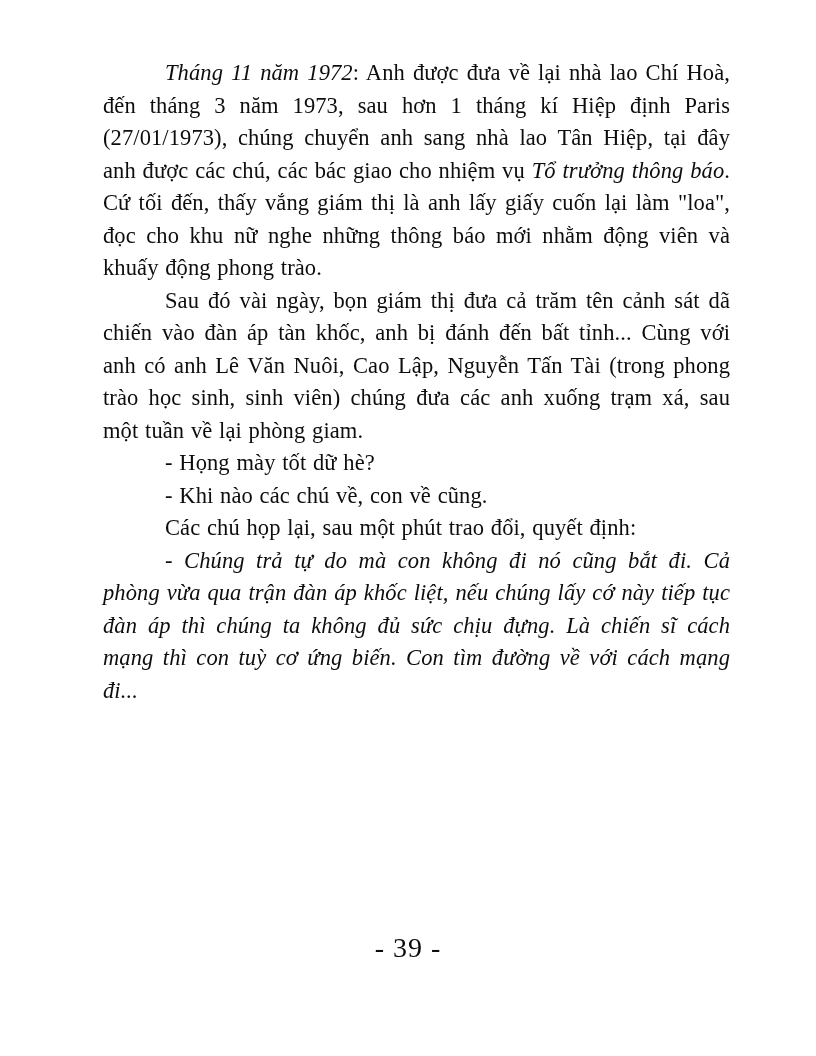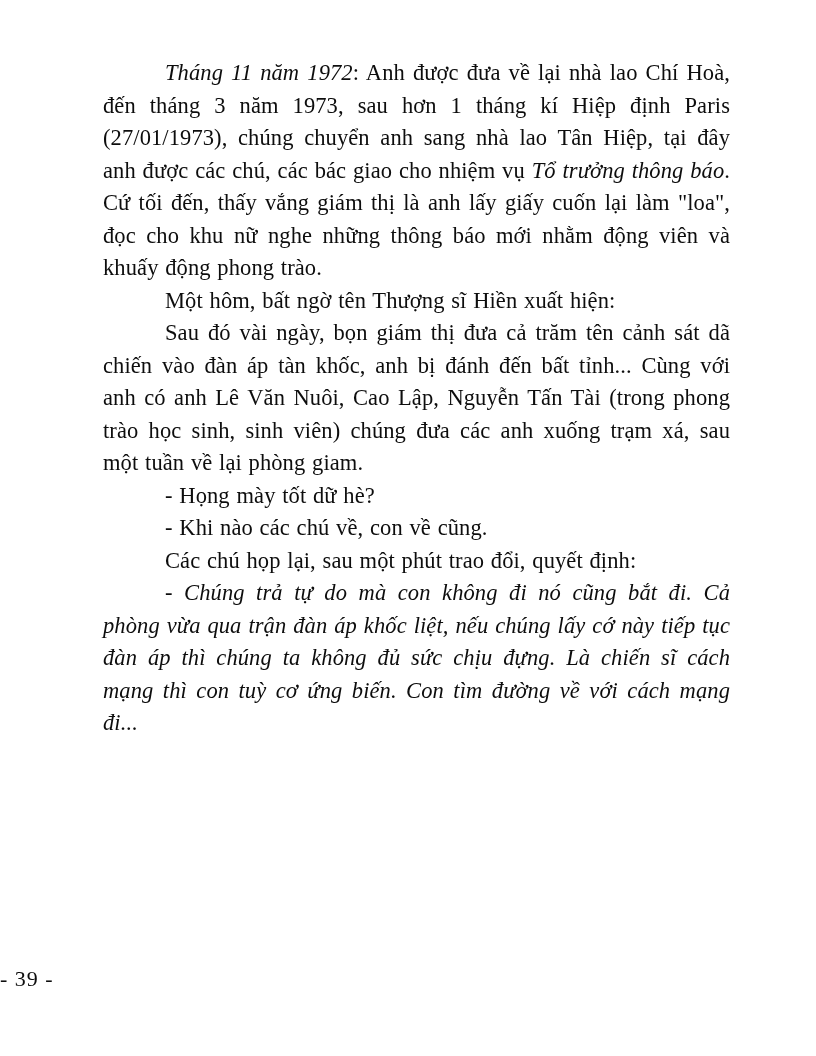--- a/index.html
+++ b/index.html
@@ -31,32 +31,32 @@
     letter-spacing: 0.1px;
     word-spacing: 1px;
   }
   .italic {
     font-style: italic;
   }
   .page-number {
     position: absolute;
     left: 0;
     right: 0;
-    top: 966px;
-    font-size: 22px;
+    top: 932px;
+    text-align: center;
+    font-size: 28px;
     letter-spacing: 1px;
   }
 </style>
 </head>
 <body>
 
 <div class="page">
   <div class="text-block">
     <p class="para"><span class="italic">Tháng 11 năm 1972</span><span>: Anh được đưa về lại nhà lao Chí Hoà, đến tháng 3 năm 1973, sau hơn 1 tháng kí Hiệp định Paris (27/01/1973), chúng chuyển anh sang nhà lao Tân Hiệp, tại đây anh được các chú, các bác giao cho nhiệm vụ </span><span class="italic">Tổ trưởng thông báo</span><span>. Cứ tối đến, thấy vắng giám thị là anh lấy giấy cuốn lại làm "loa", đọc cho khu nữ nghe những thông báo mới nhằm động viên và khuấy động phong trào.</span></p>
-    <p class="para"><span>Một hôm, bất ngờ tên Thượng sĩ Hiền xuất hiện:</span></p>
     <p class="para"><span>Sau đó vài ngày, bọn giám thị đưa cả trăm tên cảnh sát dã chiến vào đàn áp tàn khốc, anh bị đánh đến bất tỉnh... Cùng với anh có anh Lê Văn Nuôi, Cao Lập, Nguyễn Tấn Tài (trong phong trào học sinh, sinh viên) chúng đưa các anh xuống trạm xá, sau một tuần về lại phòng giam.</span></p>
     <p class="para"><span>- Họng mày tốt dữ hè?</span></p>
     <p class="para"><span>- Khi nào các chú về, con về cũng.</span></p>
     <p class="para"><span>Các chú họp lại, sau một phút trao đổi, quyết định:</span></p>
     <p class="para"><span class="italic">- Chúng trả tự do mà con không đi nó cũng bắt đi. Cả phòng vừa qua trận đàn áp khốc liệt, nếu chúng lấy cớ này tiếp tục đàn áp thì chúng ta không đủ sức chịu đựng. Là chiến sĩ cách mạng thì con tuỳ cơ ứng biến. Con tìm đường về với cách mạng đi...</span></p>
   </div>
   <div class="page-number">- 39 -</div>
 </div>
 
 </body></html>

